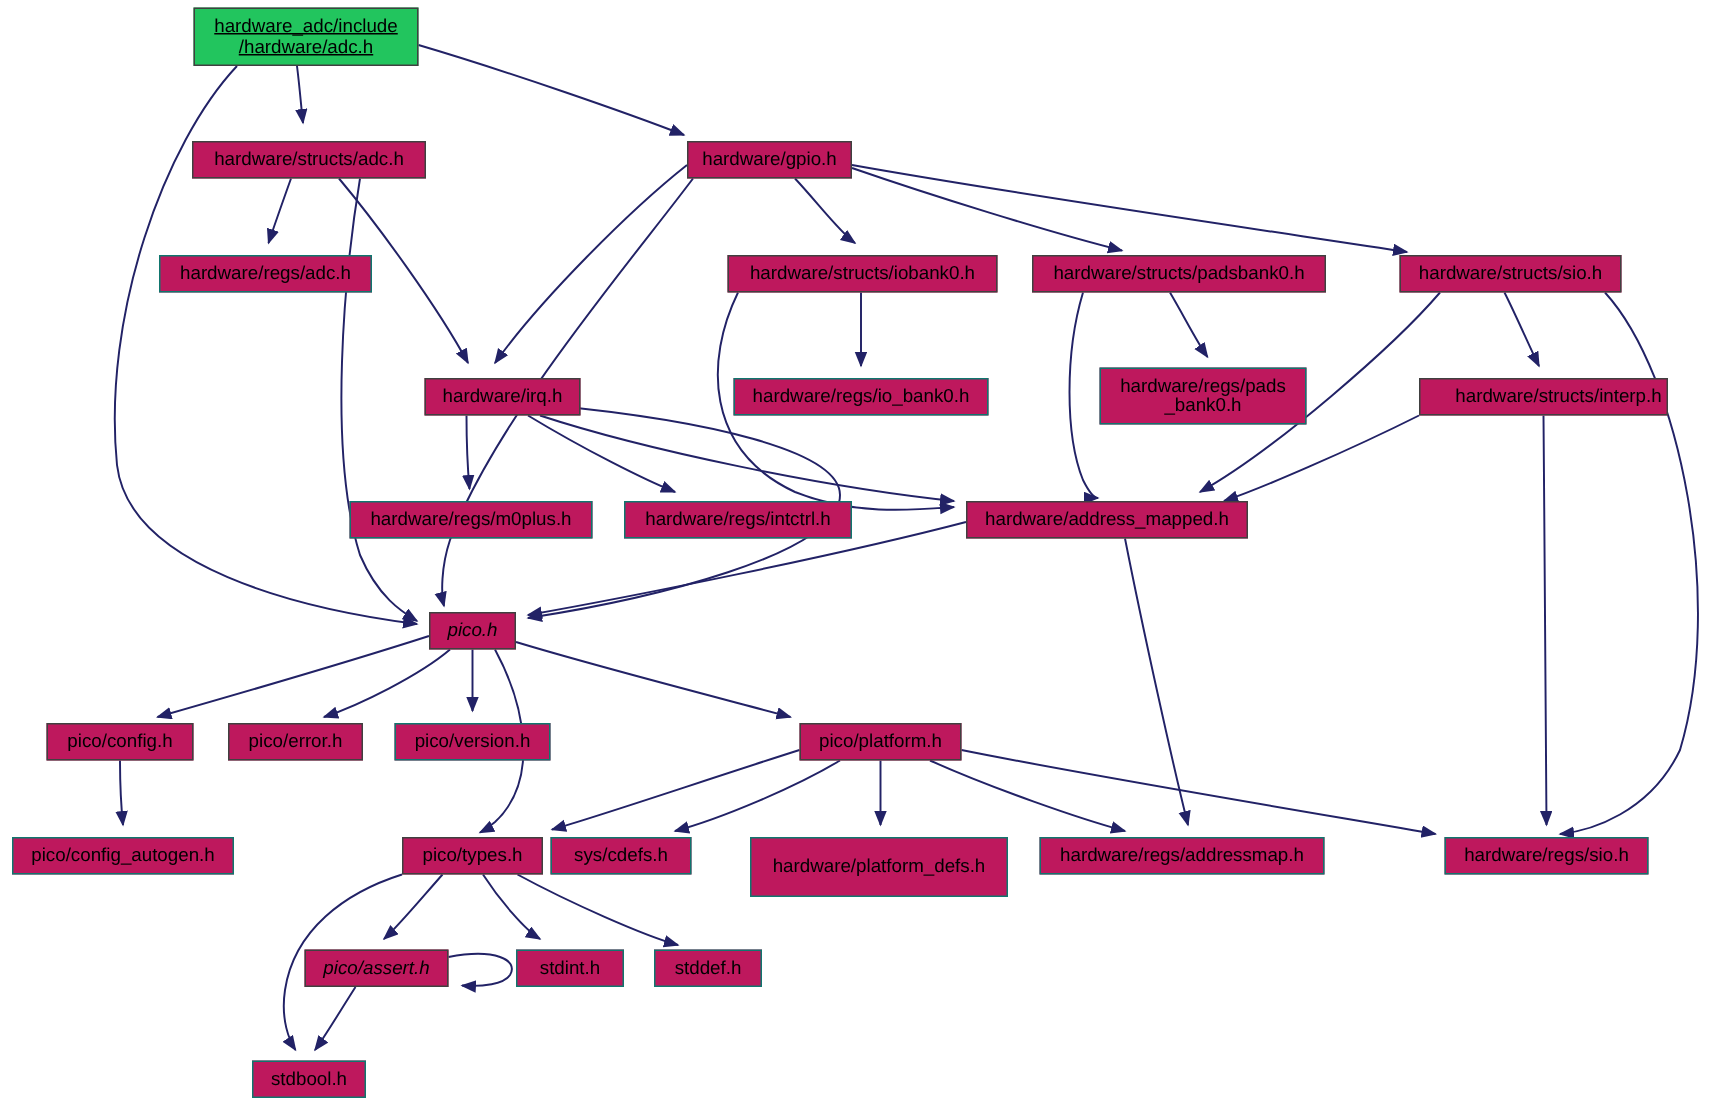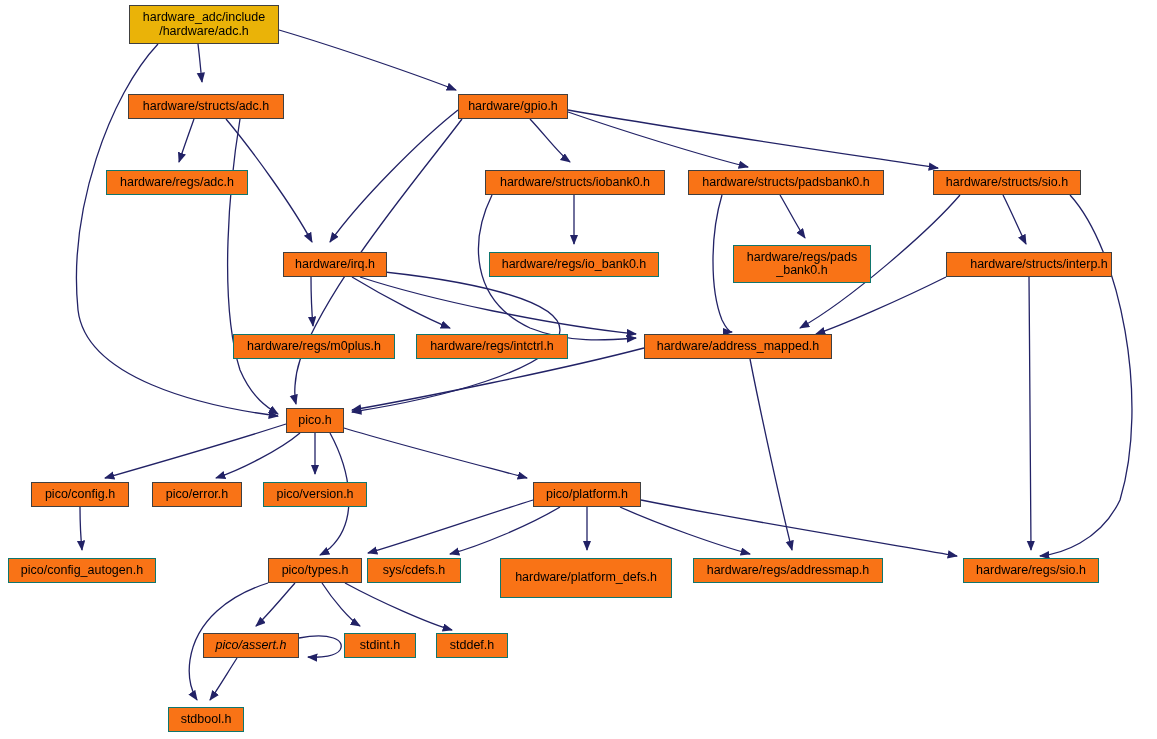--- a/index.html
+++ b/index.html
@@ -2,24 +2,24 @@
 <html><head>
 <meta charset="utf-8">
 <title>hardware_adc/include/hardware/adc.h include dependency graph</title>
 <style>
   html,body{margin:0;padding:0;background:#ffffff;}
   body{font-family:"Liberation Sans","DejaVu Sans",sans-serif;}
   #graph{position:relative;width:1157px;height:739px;background:#fff;overflow:hidden;}
   #edges{position:absolute;left:0;top:0;width:1157px;height:739px;}
   .node{position:absolute;box-sizing:border-box;display:flex;align-items:center;
         justify-content:center;text-align:center;color:#000;font-size:12.5px;
-        line-height:13.5px;white-space:pre;background:#f97316;}
+        line-height:13.5px;white-space:pre;background:#be185d;}
   .node.leaf{border:1px solid #0f766e;}
   .node.expand{border:1.6px solid #404040;}
-  .node.root{border:1.6px solid #404040;background:#eab308;}
+  .node.root{border:1.6px solid #404040;background:#22c55e;text-decoration:underline;}
 </style>
 </head>
 <body>
 
 <div id="graph">
   <svg id="edges" viewBox="0 0 1157 739" xmlns="http://www.w3.org/2000/svg">
     <defs>
       <marker id="ah" markerWidth="9" markerHeight="9" refX="7.2" refY="3.2" orient="auto" markerUnits="strokeWidth">
         <path d="M0,0 L8,3.2 L0,6.4 z" fill="#222266"></path>
       </marker>
@@ -80,21 +80,21 @@
       <div class="node expand" style="left: 688px; top: 170px; width: 196px; height: 25px;">hardware/structs/padsbank0.h</div>
       <div class="node expand" style="left: 933px; top: 170px; width: 148px; height: 25px;">hardware/structs/sio.h</div>
       <div class="node expand" style="left: 261px; top: 252px; width: 104px; height: 25px; margin-left: 22px;">hardware/irq.h</div>
       <div class="node leaf" style="left: 489px; top: 252px; width: 170px; height: 25px;">hardware/regs/io_bank0.h</div>
       <div class="node leaf" style="left: 733px; top: 245px; width: 138px; height: 38px;">hardware/regs/pads
 _bank0.h</div>
       <div class="node expand" style="left: 946px; top: 252px; width: 166px; height: 25px; padding-left: 20px;">hardware/structs/interp.h</div>
       <div class="node leaf" style="left: 233px; top: 334px; width: 162px; height: 25px;">hardware/regs/m0plus.h</div>
       <div class="node leaf" style="left: 416px; top: 334px; width: 152px; height: 25px;">hardware/regs/intctrl.h</div>
       <div class="node expand" style="left: 644px; top: 334px; width: 188px; height: 25px;">hardware/address_mapped.h</div>
-      <div class="node expand" style="left: 286px; top: 408px; width: 58px; height: 25px;">pico.h</div>
+      <div class="node expand" style="left: 286px; top: 408px; width: 58px; height: 25px; font-style: italic;">pico.h</div>
       <div class="node expand" style="left: 31px; top: 482px; width: 98px; height: 25px;">pico/config.h</div>
       <div class="node expand" style="left: 152px; top: 482px; width: 90px; height: 25px;">pico/error.h</div>
       <div class="node leaf" style="left: 263px; top: 482px; width: 104px; height: 25px;">pico/version.h</div>
       <div class="node expand" style="left: 533px; top: 482px; width: 108px; height: 25px;">pico/platform.h</div>
       <div class="node leaf" style="left: 8px; top: 558px; width: 148px; height: 25px;">pico/config_autogen.h</div>
       <div class="node expand" style="left: 268px; top: 558px; width: 94px; height: 25px;">pico/types.h</div>
       <div class="node leaf" style="left: 367px; top: 558px; width: 94px; height: 25px;">sys/cdefs.h</div>
       <div class="node leaf" style="left: 500px; top: 558px; width: 172px; height: 40px;">hardware/platform_defs.h</div>
       <div class="node leaf" style="left: 693px; top: 558px; width: 190px; height: 25px;">hardware/regs/addressmap.h</div>
       <div class="node leaf" style="left: 963px; top: 558px; width: 136px; height: 25px;">hardware/regs/sio.h</div>

